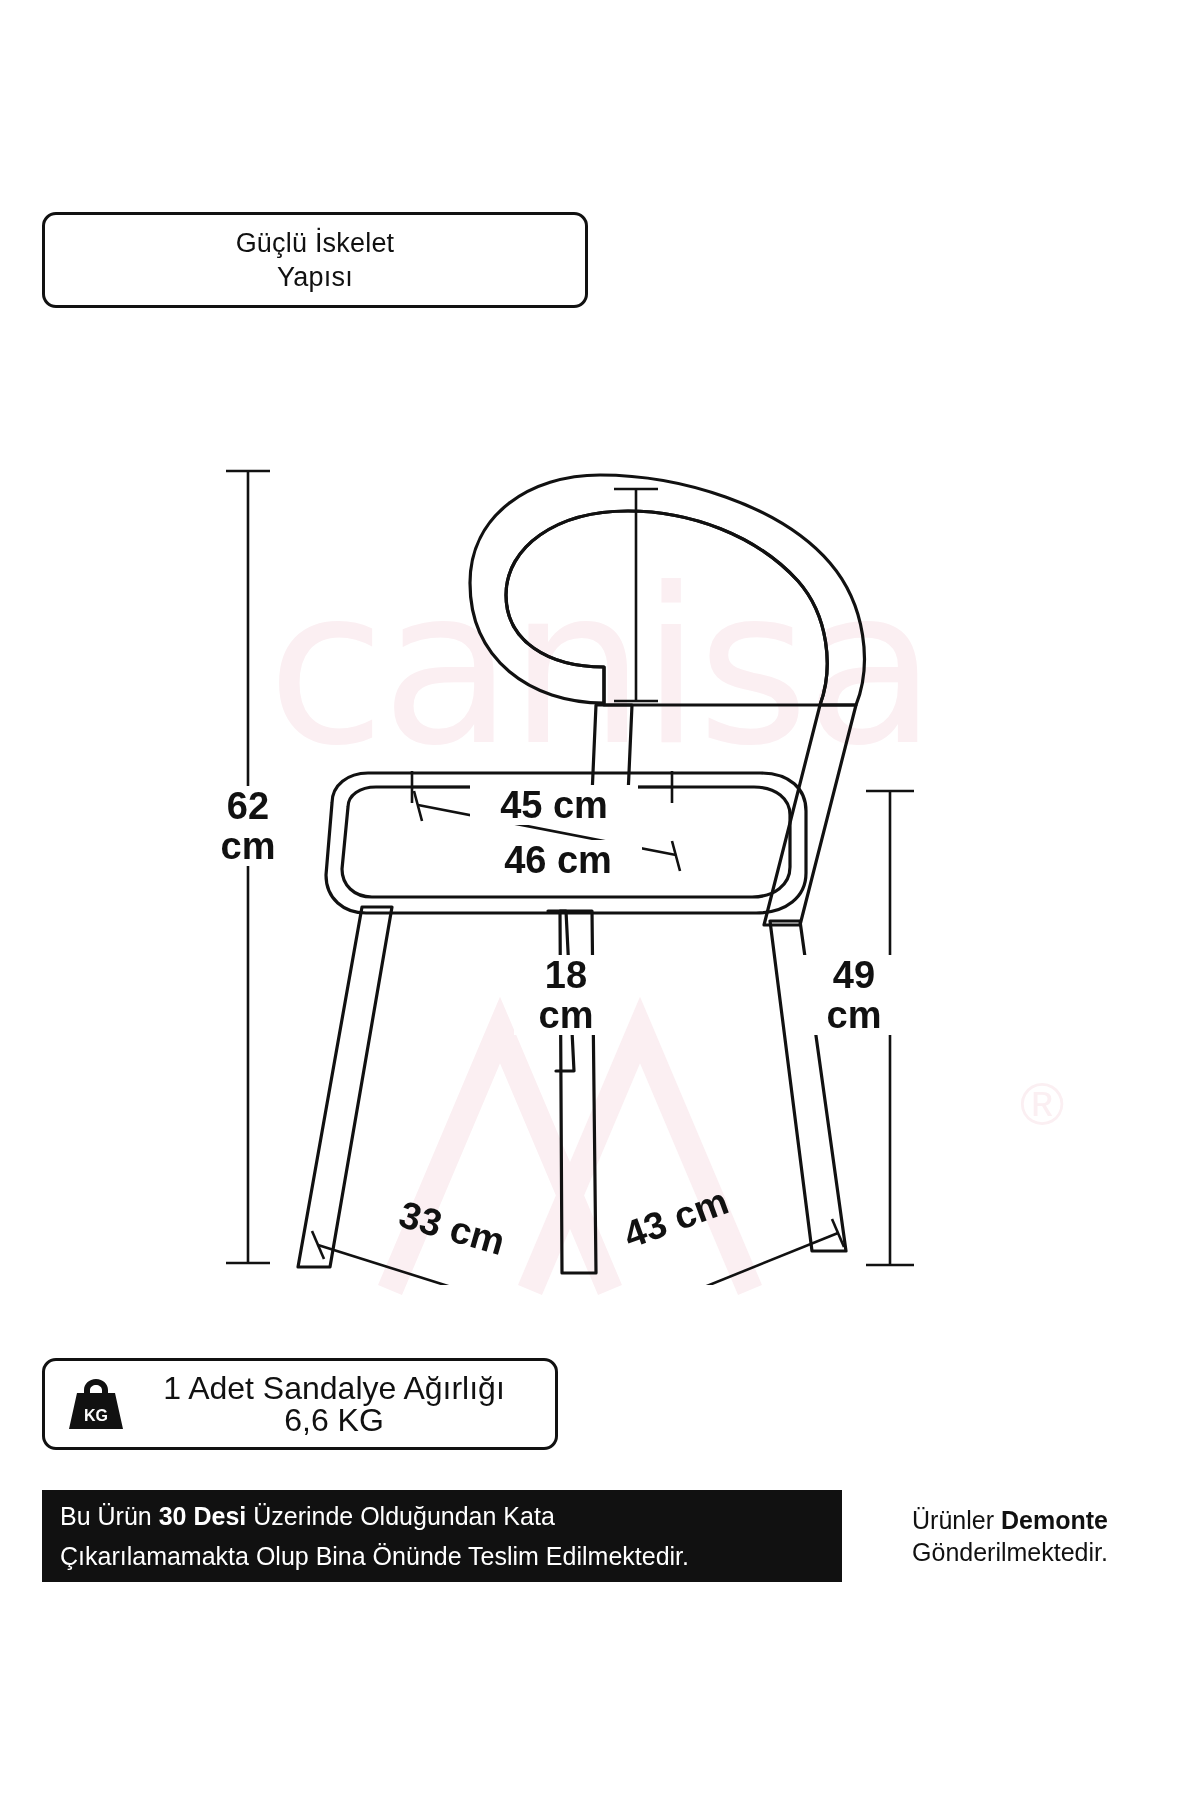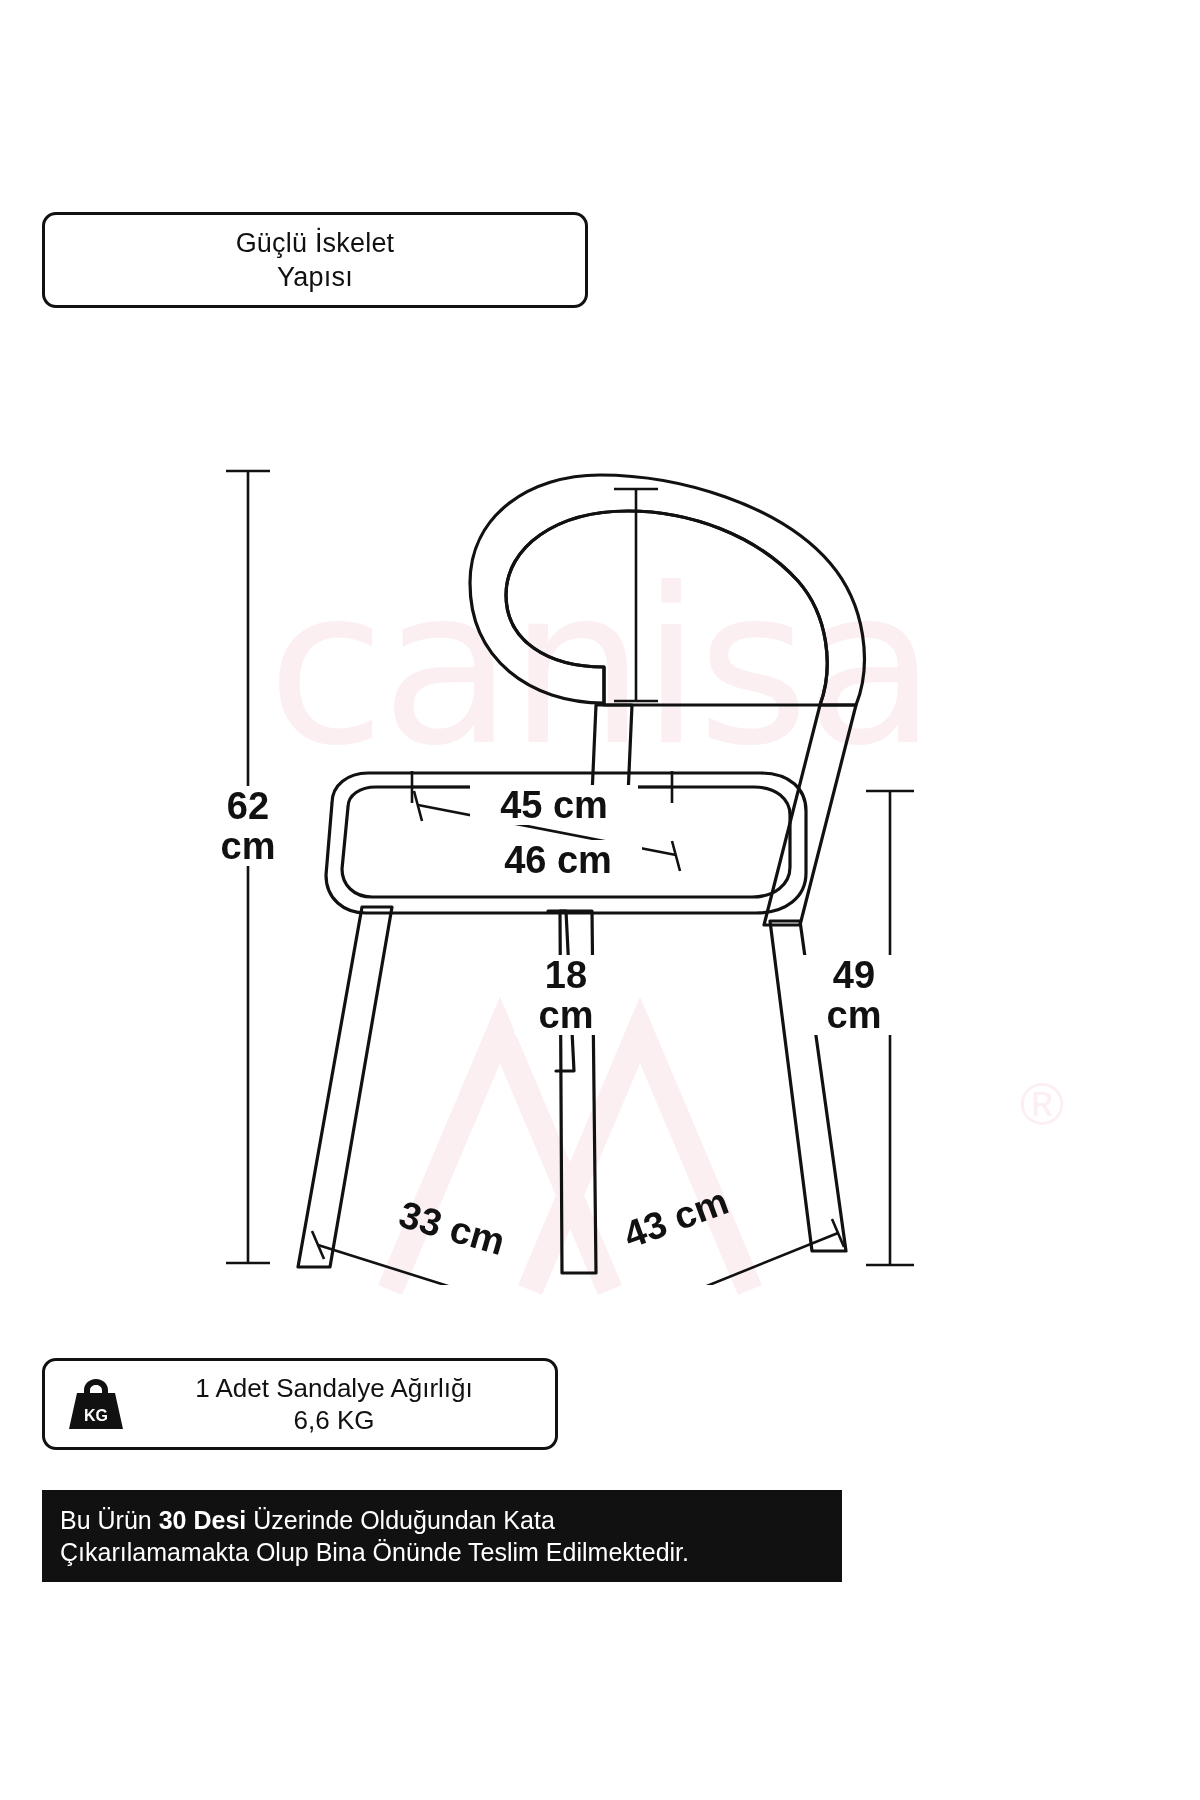--- a/index.html
+++ b/index.html
@@ -135,21 +135,21 @@
     z-index: 4;
   }
   .weight-icon {
     width: 62px;
     height: 58px;
     margin-left: 20px;
     margin-right: 12px;
     flex: none;
   }
   .weight-text {
-    font-size: 26px;
+    font-size: 32px;
     line-height: 32px;
     white-space: pre-line;
     text-align: center;
     flex: 1;
     padding-right: 26px;
   }
 
   
   .banner-dark {
     position: absolute;
@@ -159,21 +159,21 @@
     height: 92px;
     background: #111111;
     color: #ffffff;
     display: flex;
     align-items: center;
     box-sizing: border-box;
     padding-left: 18px;
   }
   .banner-dark .txt {
     font-size: 25px;
-    line-height: 32px;
+    line-height: 40px;
     white-space: pre-line;
   }
   .banner-dark b { font-weight: bold; }
 
   .banner-light {
     position: absolute;
     left: 860px;
     top: 1490px;
     width: 300px;
     height: 92px;
@@ -319,14 +319,18 @@
     </svg>
     <div class="weight-text">1 Adet Sandalye Ağırlığı
 6,6 KG</div>
   </div>
 
   <div class="banner-dark">
     <div class="txt"><span>Bu Ürün </span><b>30 Desi</b><span> Üzerinde Olduğundan Kata
 Çıkarılamamakta Olup Bina Önünde Teslim Edilmektedir.</span></div>
   </div>
 
+  <div class="banner-light">
+    <div class="txt"><span>Ürünler </span><b>Demonte</b><span>
+Gönderilmektedir.</span></div>
+  </div>
 
 </div>
 
 </body></html>

